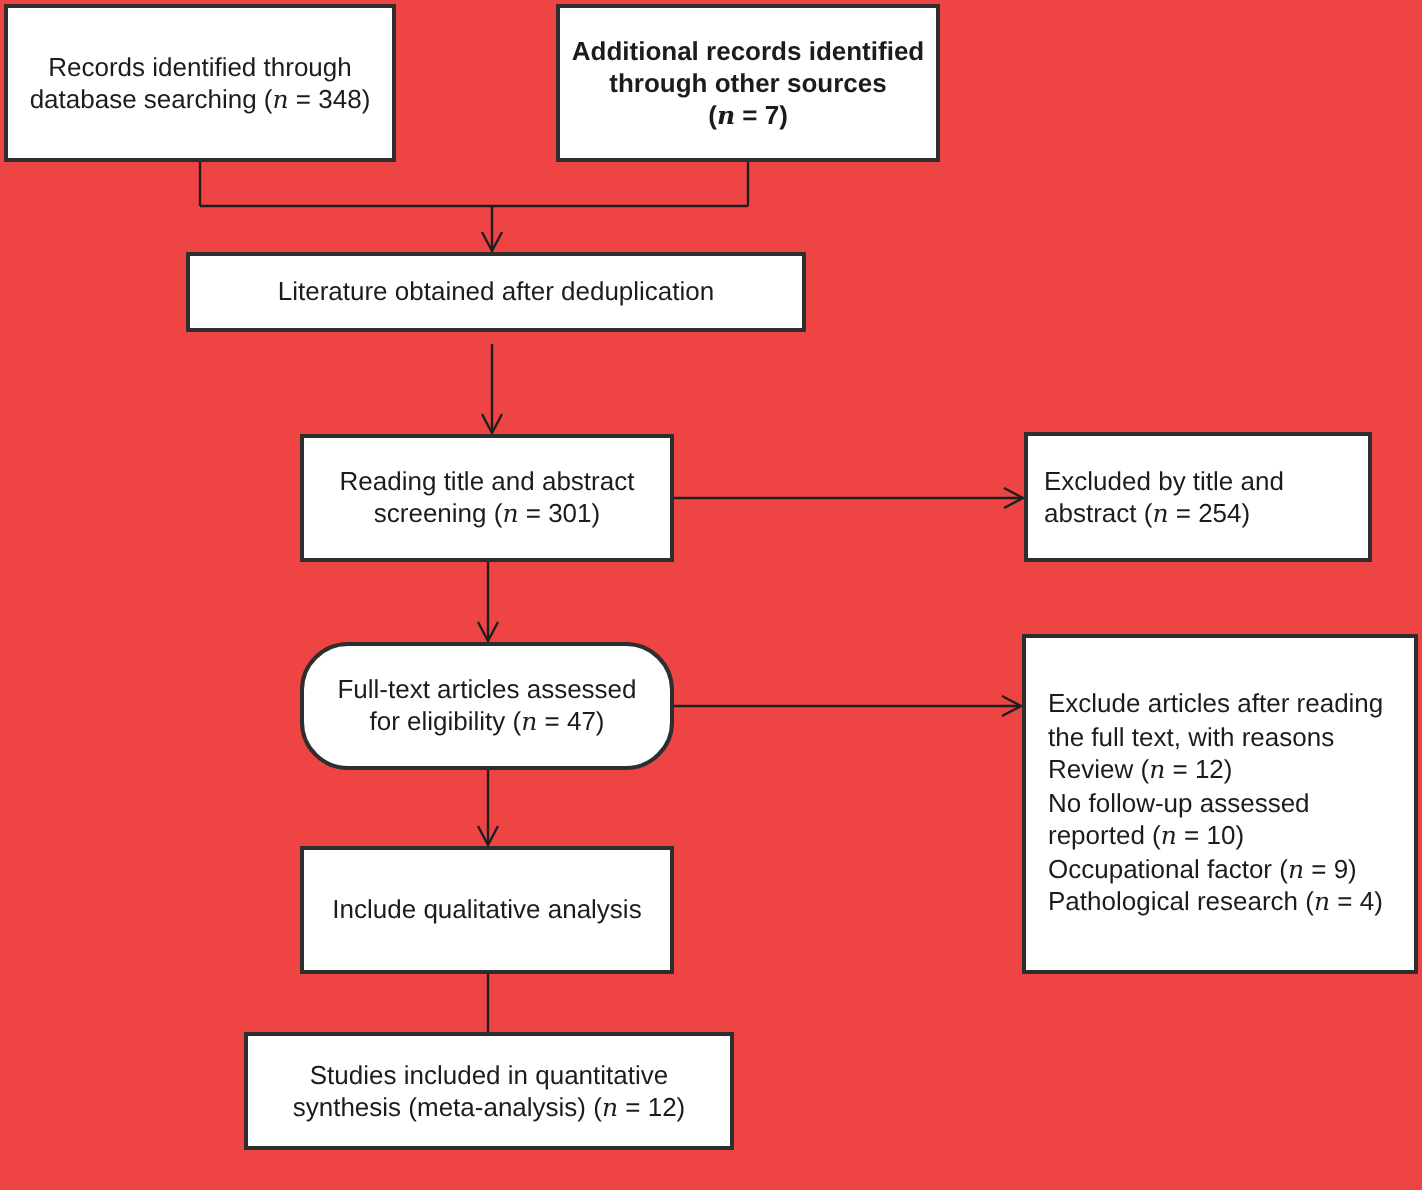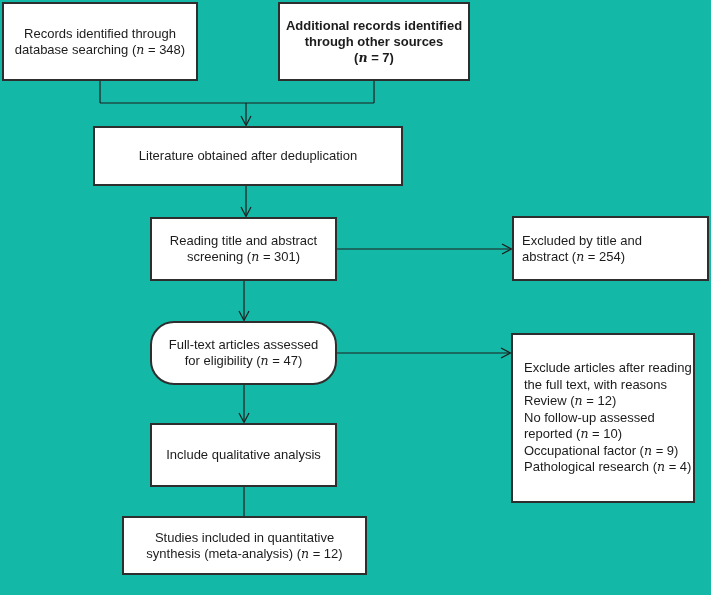--- a/index.html
+++ b/index.html
@@ -1,19 +1,19 @@
 <!DOCTYPE html>
 <html><head>
 <meta charset="utf-8">
 <style>
   html,body{margin:0;padding:0;background:#fff;}
   #canvas{
     position:relative;
     width:711px;height:595px;
-    background:#14b8a6;
+    background:#ef4444;
     font-family:"Liberation Sans","DejaVu Sans",sans-serif;
     color:#1c1c1c;
     overflow:hidden;
   }
   #connectors{
     position:absolute;left:0;top:0;width:711px;height:595px;
     z-index:1;
   }
   .node{
     position:absolute;
@@ -27,25 +27,25 @@
     line-height:16px;
     z-index:2;
   }
   .node .ln{white-space:nowrap;}
   .node.center{text-align:center;padding:0 2px;}
   .node.left{text-align:left;padding:0 4px 0 8px;}
   .node i{font-style:italic;font-family:"DejaVu Serif","Liberation Serif",serif;font-size:12.5px;}
   
   #node-records-db    {left:2px;  top:2px;  width:196px;height:79px;}
   #node-other-sources {left:278px;top:2px;  width:192px;height:79px;font-weight:bold;}
-  #node-dedup         {left:93px; top:126px;width:310px;height:60px;}
+  #node-dedup         {left:93px; top:126px;width:310px;height:40px;}
   #node-screening     {left:150px;top:217px;width:187px;height:64px;}
-  #node-excl-title    {left:512px;top:216px;width:197px;height:65px;}
+  #node-excl-title    {left:512px;top:216px;width:174px;height:65px;}
   #node-fulltext      {left:150px;top:321px;width:187px;height:64px;border-radius:24px;}
-  #node-excl-fulltext {left:511px;top:333px;width:184px;height:170px;line-height:16.5px;padding-left:11px;}
+  #node-excl-fulltext {left:511px;top:317px;width:198px;height:170px;line-height:16.5px;padding-left:11px;}
   #node-qualitative   {left:150px;top:423px;width:187px;height:64px;gap:20px;}
   #node-quantitative  {left:122px;top:516px;width:245px;height:59px;}
 </style>
 </head>
 <body>
 
 <div id="canvas">
 
   <svg id="connectors" viewBox="0 0 711 595" xmlns="http://www.w3.org/2000/svg">
     <g stroke="#1e1e1e" stroke-width="1.2" fill="none">

